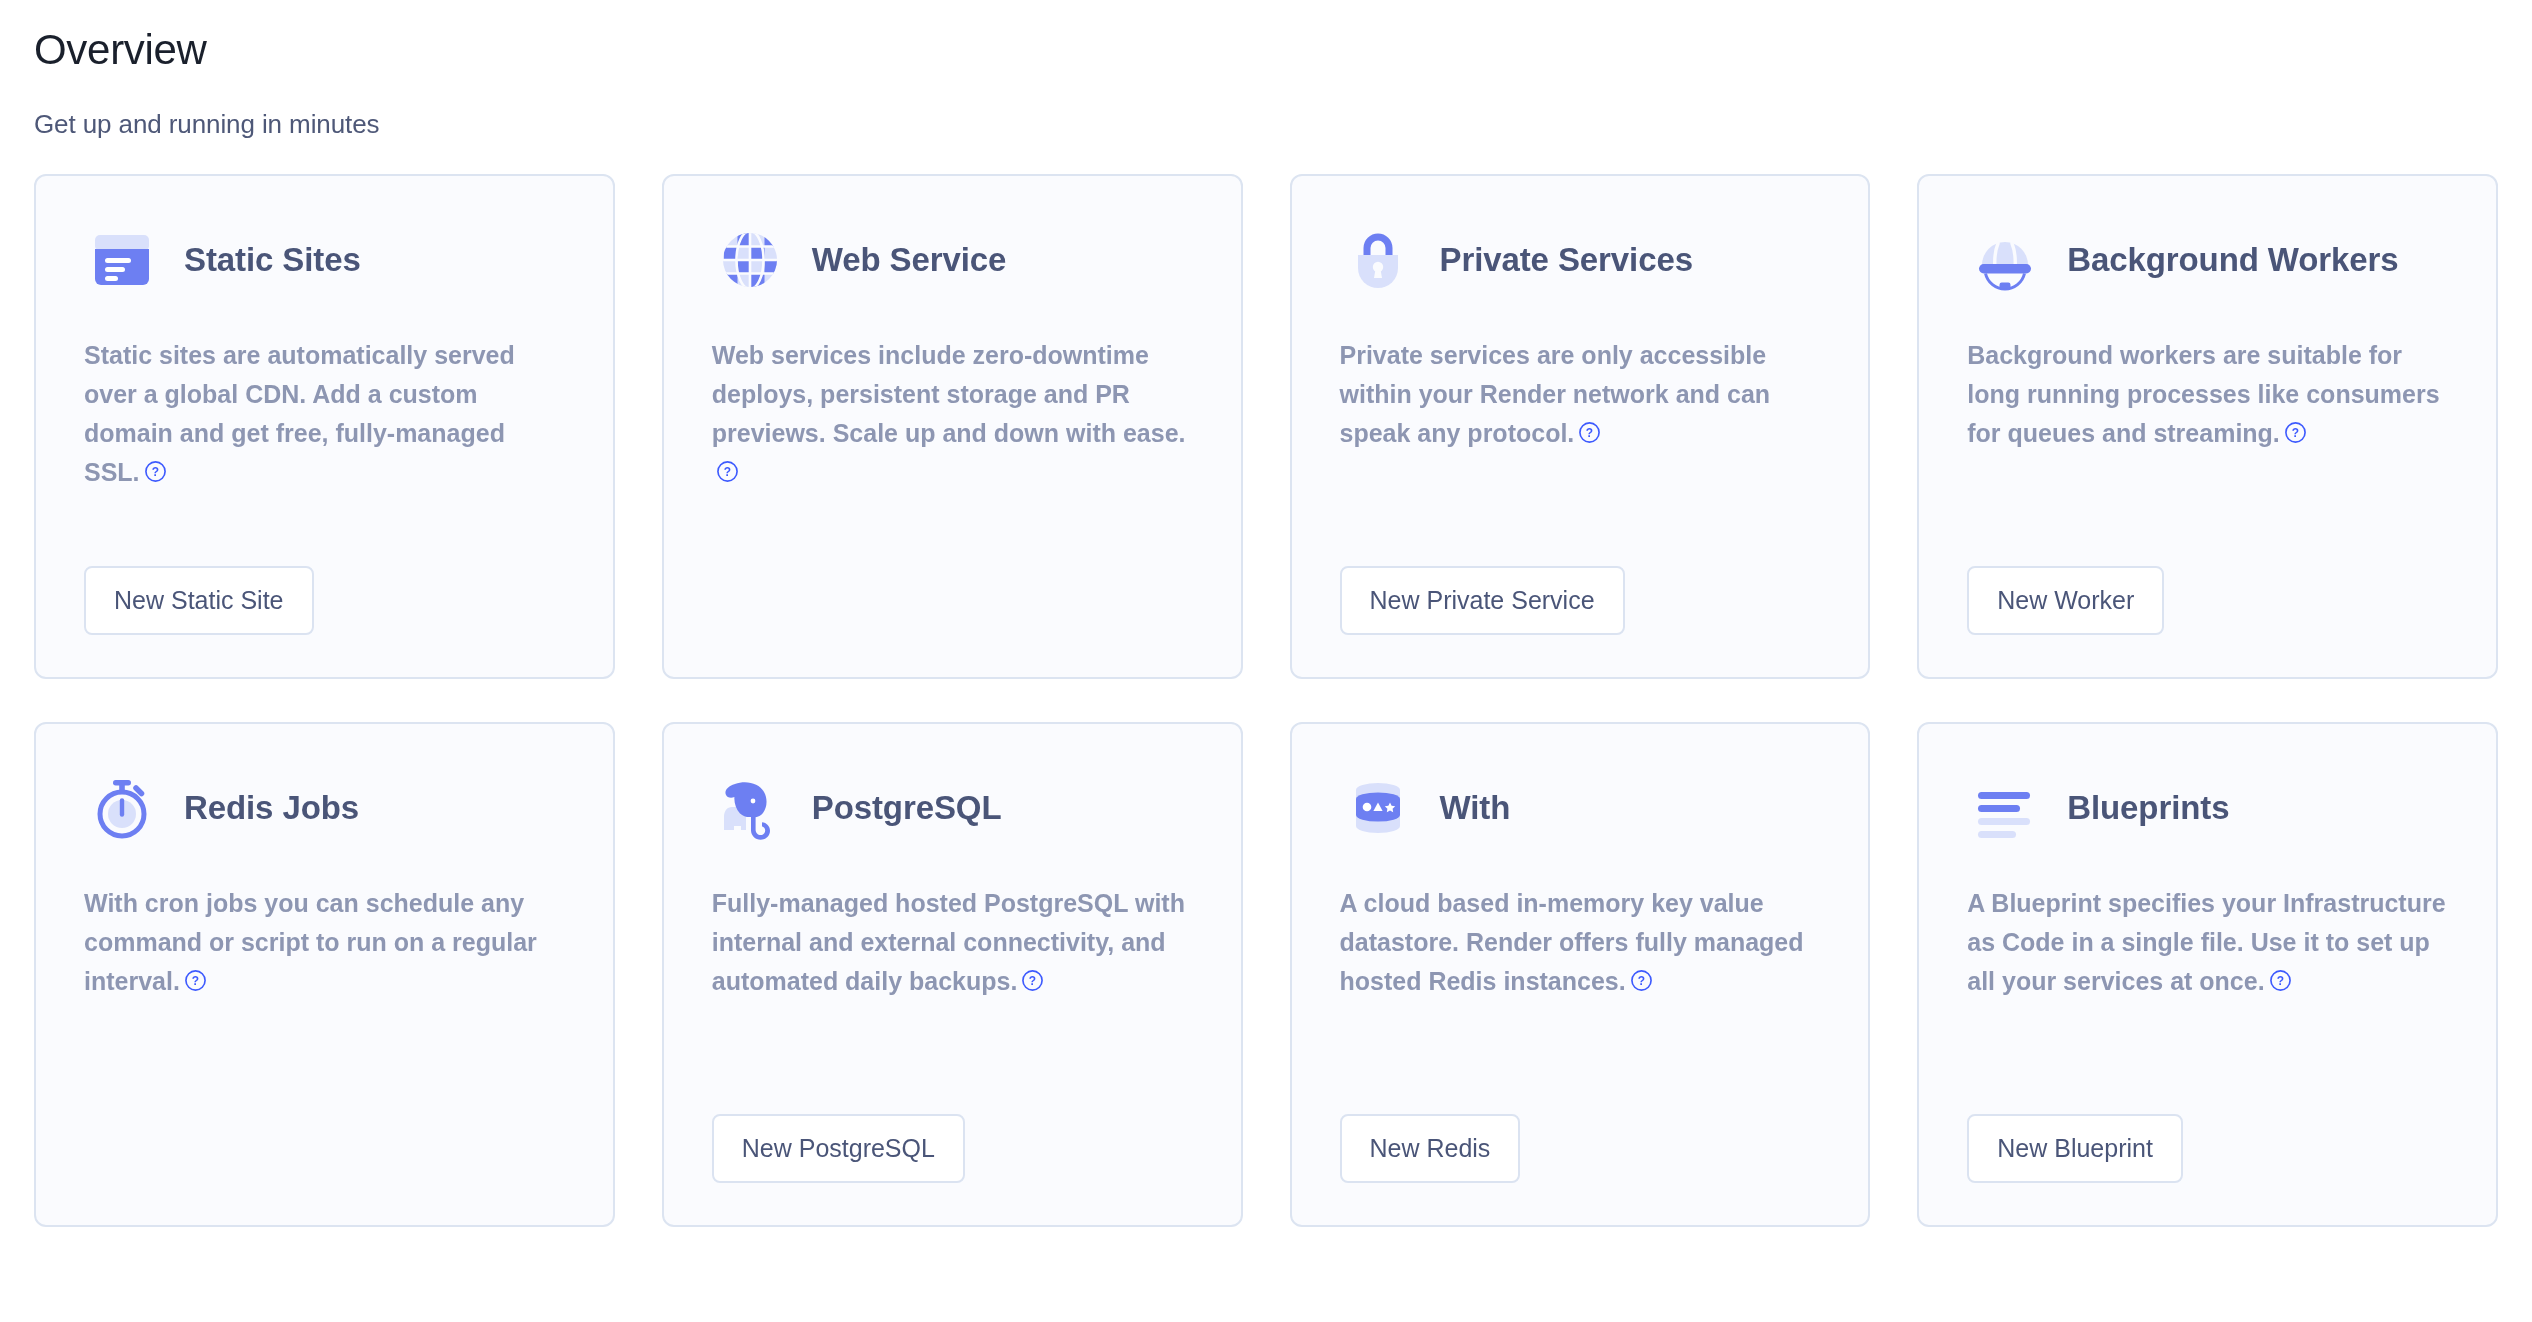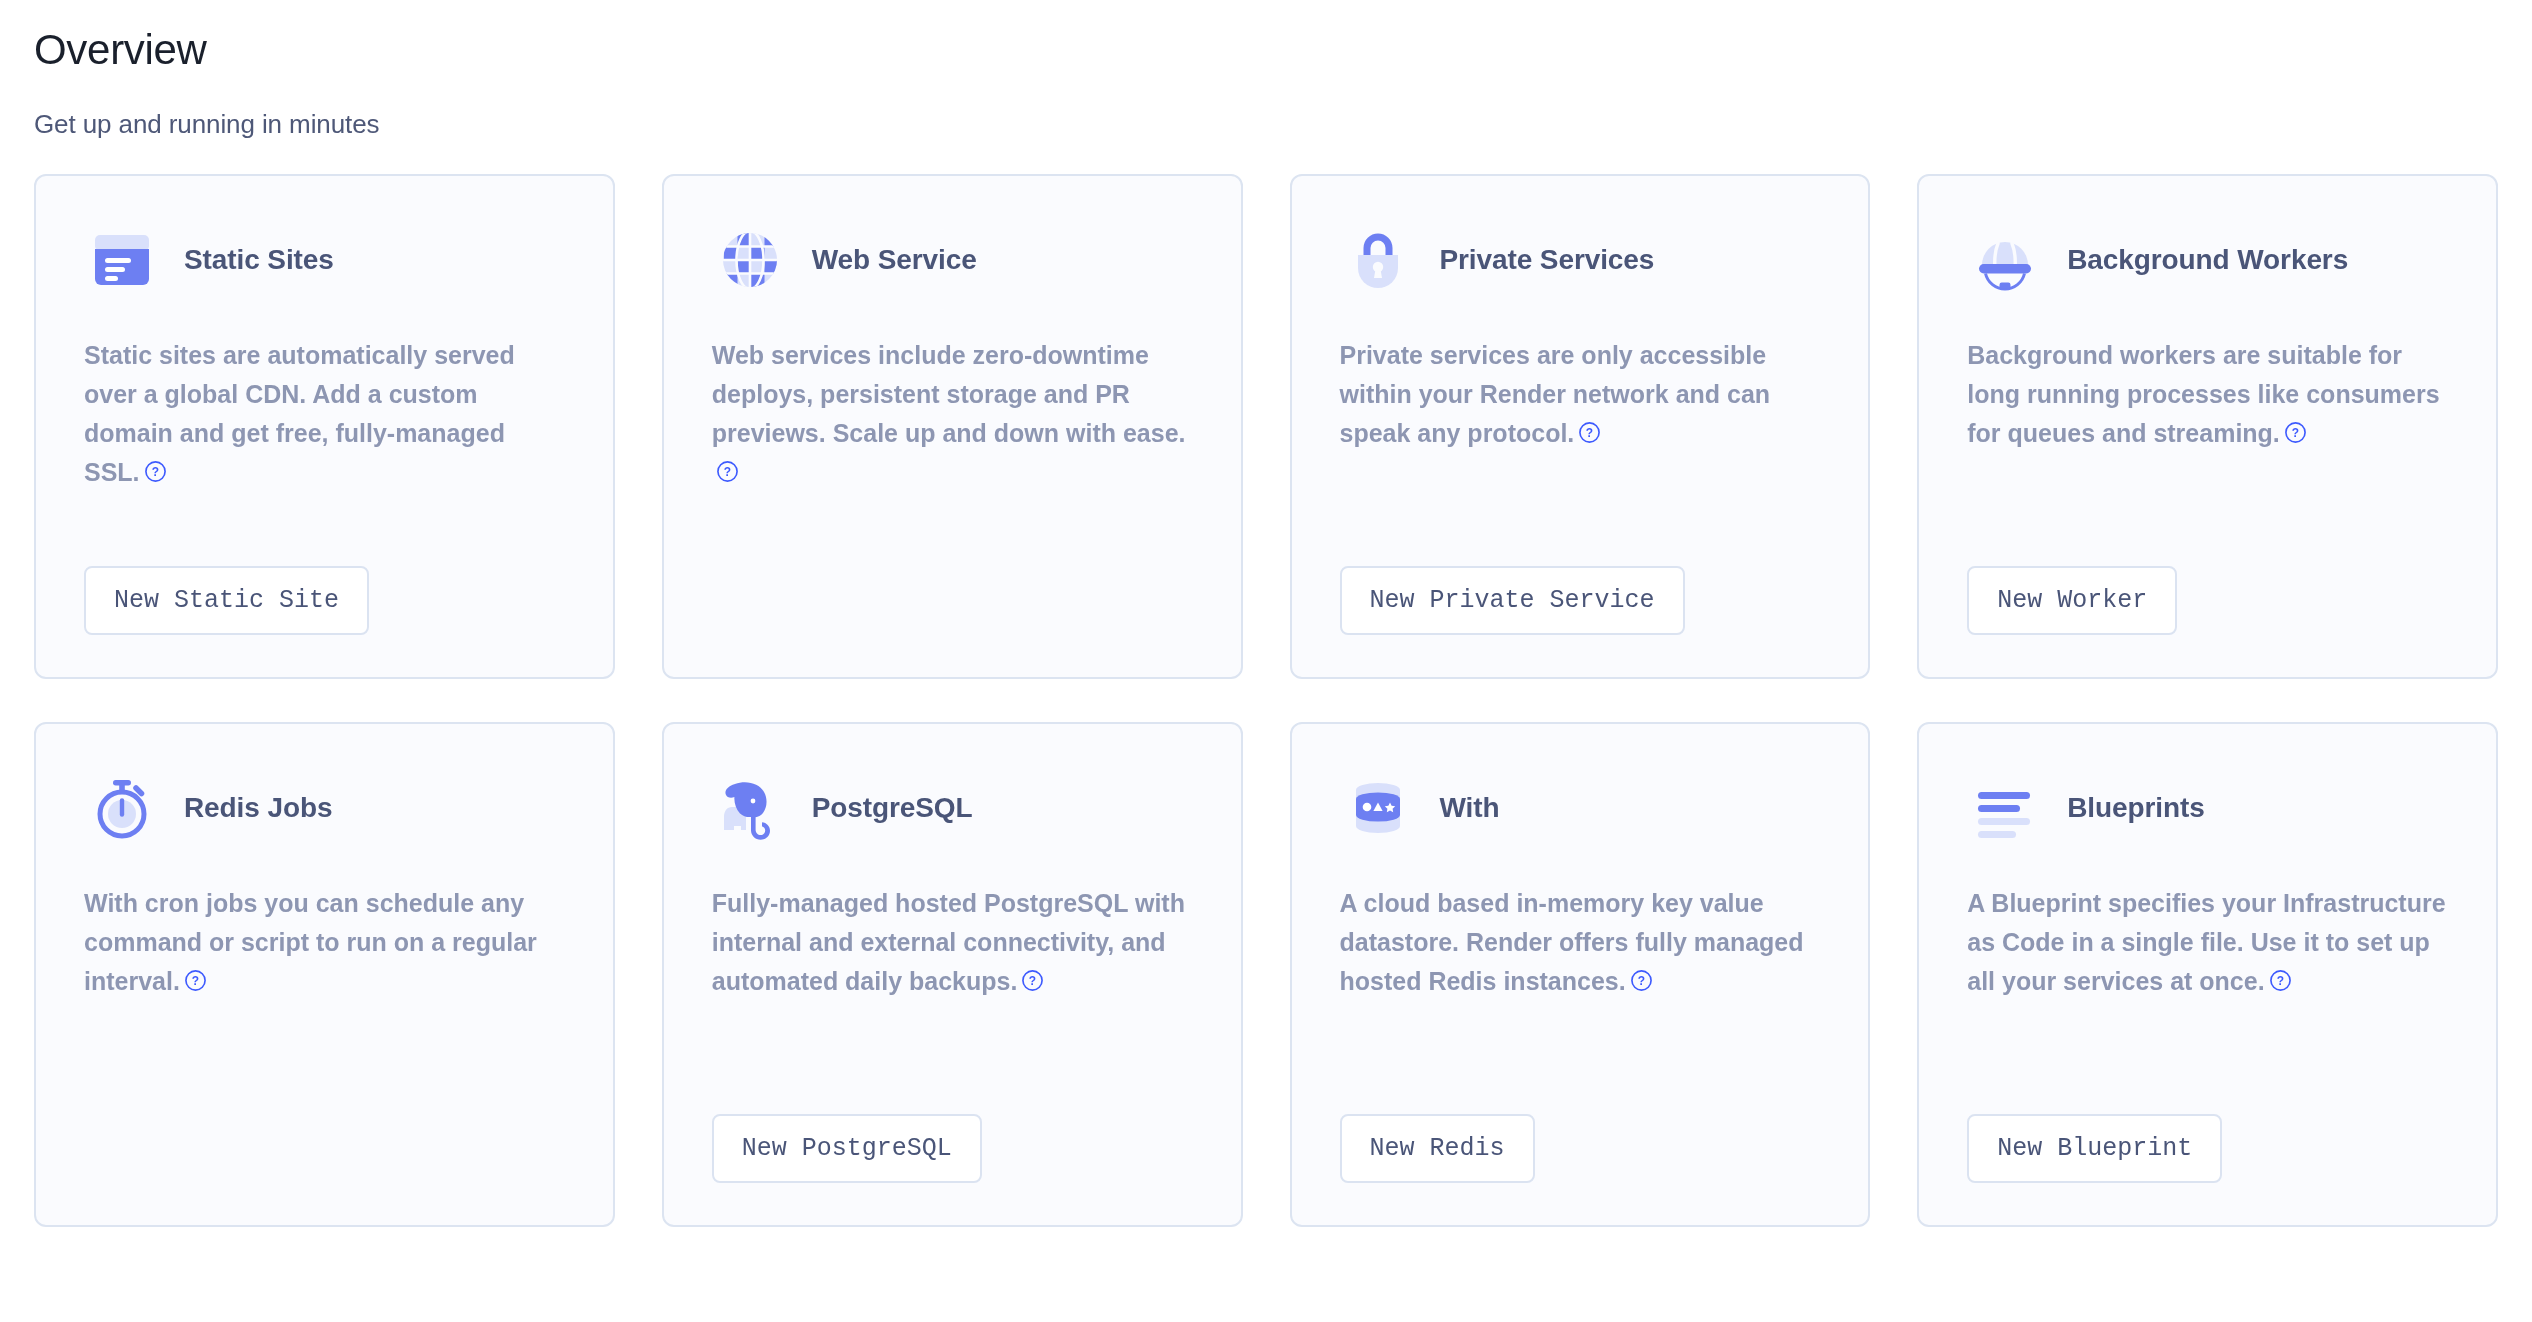--- a/index.html
+++ b/index.html
@@ -50,21 +50,21 @@
     gap: 24px;
     margin-bottom: 38px;
   }
   .icon-wrap {
     width: 76px; height: 76px;
     flex: 0 0 76px;
     display: flex; align-items: center; justify-content: center;
   }
   .icon-wrap svg { display: block; }
   .card-title {
-    font-size: 28px;
+    font-size: 33px;
     font-weight: bold;
     color: #4a5578;
     letter-spacing: -0.1px;
   }
 
   .card-desc {
     font-size: 25px;
     line-height: 1.55;
     color: #8d96b2;
     flex: 1 1 auto;
@@ -78,21 +78,21 @@
   .help-icon svg { display: block; }
 
   .card-btn {
     align-self: flex-start;
     margin-top: 34px;
     background: #ffffff;
     border: 2px solid #dbe3f1;
     border-radius: 8px;
     color: #4a5578;
     font-size: 25px;
-    font-family: Liberation Mono, monospace;
+    font-family: Liberation Sans, sans-serif;
     padding: 18px 28px;
     cursor: pointer;
     white-space: nowrap;
   }
 </style>
 </head>
 <body>
 
 <div class="page">
 

